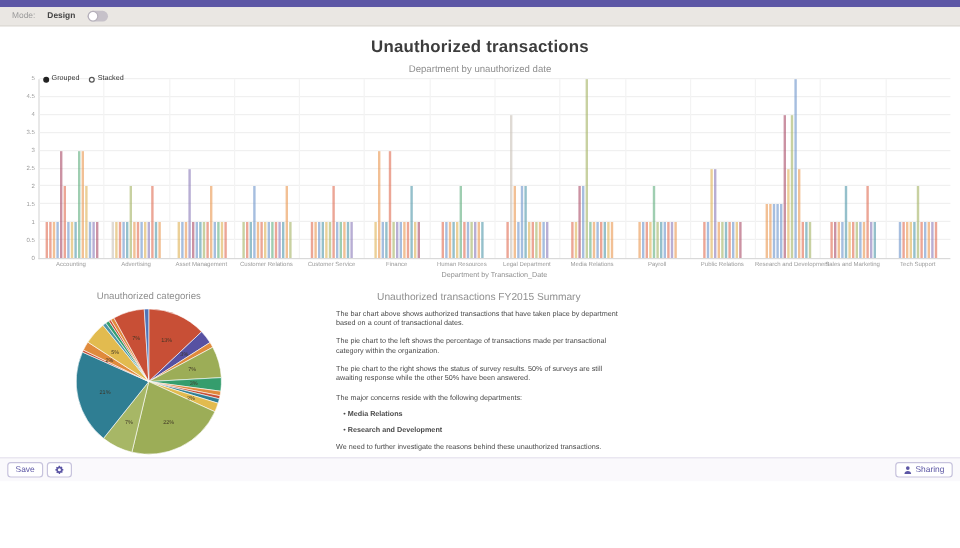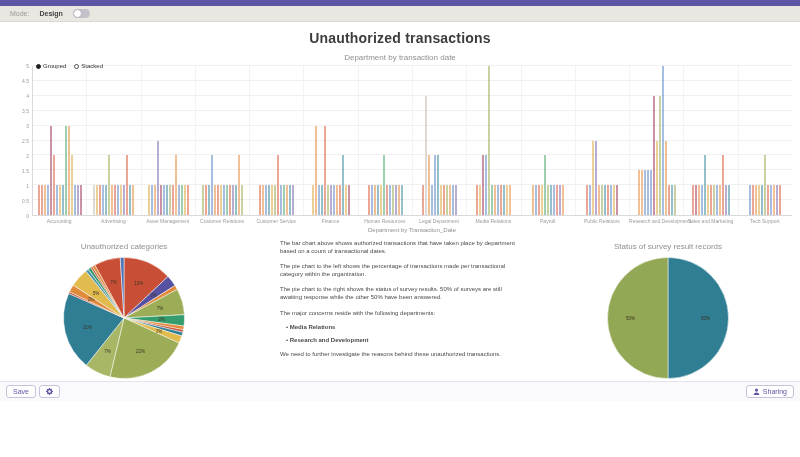--- a/index.html
+++ b/index.html
@@ -75,21 +75,21 @@
     <span class="mode">Mode:</span>
     <span class="design">Design</span>
     <span class="toggle">
         <span class="knob"></span>
       </span>
   </div>
 
   <h1>Unauthorized transactions</h1>
 
   <section class="barchart">
-    <div class="chart-title">Department by transaction date</div>
+    <div class="chart-title">Department by unauthorized date</div>
     <div class="legend">
       <span class="leg-item">
         <span class="radio on"></span>
         <span>Grouped</span>
       </span>
       <span class="leg-item">
         <span class="radio"></span>
         <span>Stacked</span>
       </span>
     </div>
@@ -380,38 +380,30 @@
           <path d="M76,76 L32.83,17.13 A73,73 0 0 1 35.84,15.04 Z" fill="#359d6d" stroke="#fff" stroke-width="0.6"></path>
           <path d="M76,76 L35.84,15.04 A73,73 0 0 1 37.77,13.81 Z" fill="#c84f36" stroke="#fff" stroke-width="0.6"></path>
           <path d="M76,76 L37.77,13.81 A73,73 0 0 1 40.93,11.98 Z" fill="#e08a3c" stroke="#fff" stroke-width="0.6"></path>
           <path d="M76,76 L40.93,11.98 A73,73 0 0 1 71.43,3.14 Z" fill="#c84f36" stroke="#fff" stroke-width="0.6"></path>
           <text x="63.4" y="34.5" text-anchor="middle" class="pielab">7%</text>
           <path d="M76,76 L71.43,3.14 A73,73 0 0 1 76.00,3.00 Z" fill="#4f74b8" stroke="#fff" stroke-width="0.6"></path>
         </svg>
     </div>
 
     <div class="panel text-panel">
+      <div class="sum-title">Unauthorized transactions FY2015 Summary</div>
       <p>The bar chart above shows authorized transactions that have taken place by department based on a count of transactional dates.</p>
       <p>The pie chart to the left shows the percentage of transactions made per transactional category within the organization.</p>
       <p>The pie chart to the right shows the status of survey results. 50% of surveys are still awaiting response while the other 50% have been answered.</p>
       <p>The major concerns reside with the following departments:</p>
       <div class="bullet">Media Relations</div>
       <div class="bullet">Research and Development</div>
       <p>We need to further investigate the reasons behind these unauthorized transactions.</p>
     </div>
 
-    <div class="panel pie-panel right">
-      <div class="chart-title">Status of survey result records</div>
-      <svg id="pie2" width="152" height="152" viewBox="0 0 152 152">
-          <path d="M76,76 L76.00,3.00 A73,73 0 0 1 76.00,149.00 Z" fill="#2f7e93" stroke="#fff" stroke-width="0.6"></path>
-          <text x="121.3" y="78.0" text-anchor="middle" class="pielab">50%</text>
-          <path d="M76,76 L76.00,149.00 A73,73 0 0 1 76.00,3.00 Z" fill="#93a855" stroke="#fff" stroke-width="0.6"></path>
-          <text x="30.7" y="78.0" text-anchor="middle" class="pielab">50%</text>
-        </svg>
-    </div>
 
   </section>
 
   <footer>
     <div class="f-left">
       <button>
           <span>Save</span>
         </button>
       <button>
         <svg width="7" height="7" viewBox="0 0 10 10">

